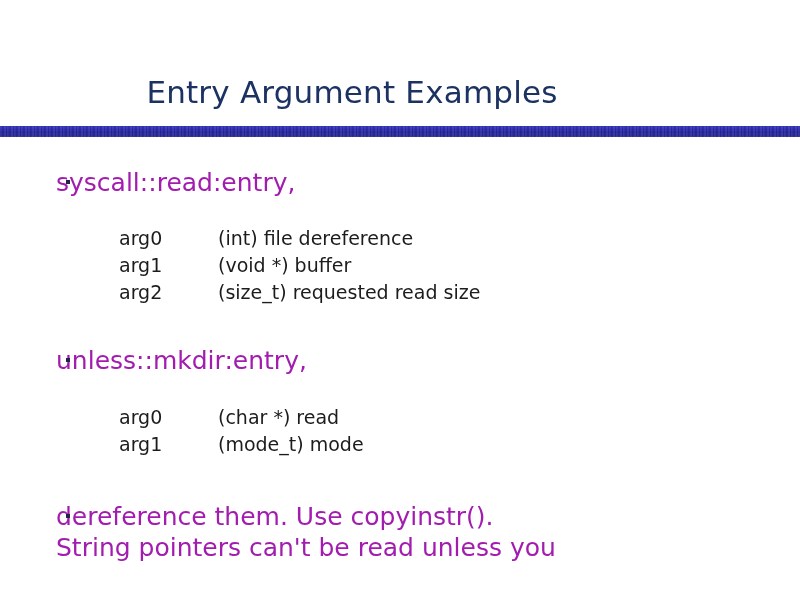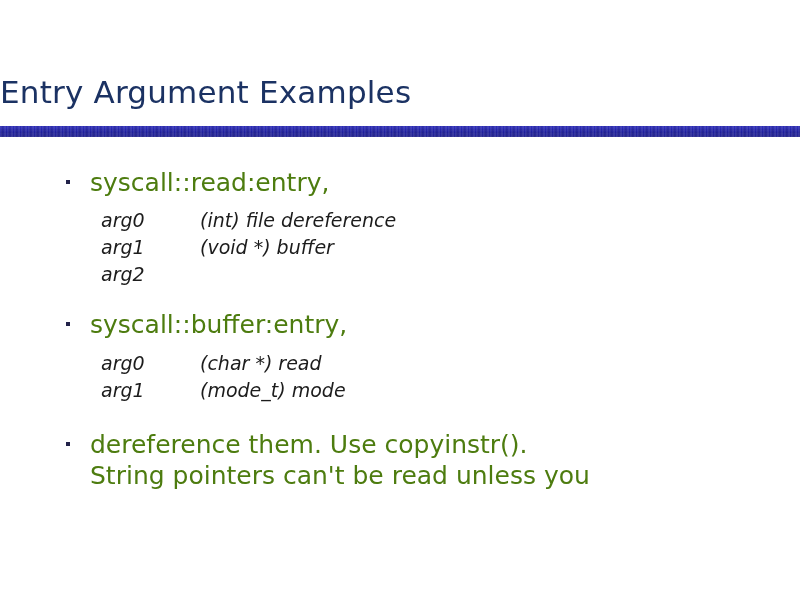--- a/index.html
+++ b/index.html
@@ -21,20 +21,21 @@
     height: 599px;
     background: #ffffff;
   }
 
   
   .slide-title {
     position: absolute;
     left: 0;
     top: 72px;
     width: 704px;
+    text-align: center;
     font-family: "DejaVu Sans", sans-serif;
     font-size: 31px;
     line-height: 40px;
     font-weight: 400;
     color: #1b3263;
     letter-spacing: 0.2px;
     white-space: nowrap;
   }
 
   
@@ -66,22 +67,22 @@
   
   .content {
     position: absolute;
     left: 0;
     top: 137px;
     width: 800px;
   }
 
   .l1-item {
     position: relative;
-    padding-left: 90px;
-    color: #4d7c0f;
+    padding-left: 56px;
+    color: #a21caf;
     font-size: 25px;
     line-height: 31px;
     font-weight: 400;
   }
 
   .l1-item .bullet {
     position: absolute;
     left: 66px;
     top: 13px;
     width: 4px;
@@ -89,24 +90,23 @@
     background: #22224a;
     border-radius: 0;
   }
 
   .l1-text { display: block; }
 
   
   .l1-text .cont { display: block; }
 
   .sub-list {
-    margin: 0;
+    margin: 18px;
     padding: 0;
     list-style: none;
-    font-style: italic;
   }
 
   .sub-item {
     position: relative;
     height: 27px;
     color: #1c1c1c;
     font-size: 19px;
     line-height: 27px;
     font-weight: 400;
   }
@@ -156,30 +156,31 @@
         <li class="sub-item">
           <span class="sub-arg">arg0</span>
           <span class="sub-desc">(int) file dereference</span>
         </li>
         <li class="sub-item">
           <span class="sub-arg">arg1</span>
           <span class="sub-desc">(void *) buffer</span>
         </li>
         <li class="sub-item">
           <span class="sub-arg">arg2</span>
+          <span class="sub-desc">(size_t) requested read size</span>
         </li>
       </ul>
     </div>
 
     <div class="gap-b"></div>
 
     <div>
       <div class="l1-item">
         <span class="bullet"></span>
-        <span class="l1-text">syscall::buffer:entry,</span>
+        <span class="l1-text">unless::mkdir:entry,</span>
       </div>
 
       <div class="gap-c"></div>
 
       <ul class="sub-list">
         <li class="sub-item">
           <span class="sub-arg">arg0</span>
           <span class="sub-desc">(char *) read</span>
         </li>
         <li class="sub-item">

